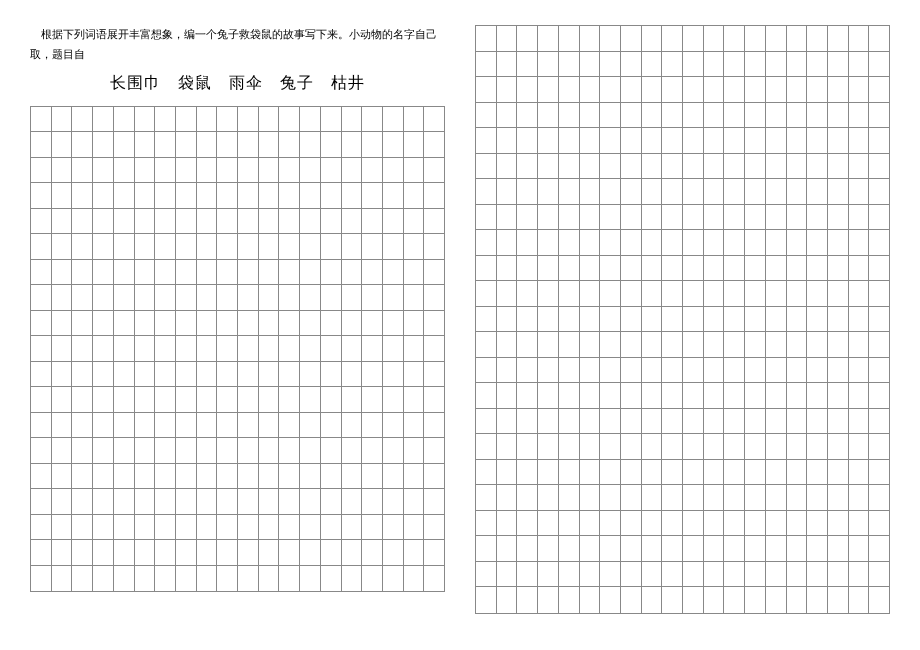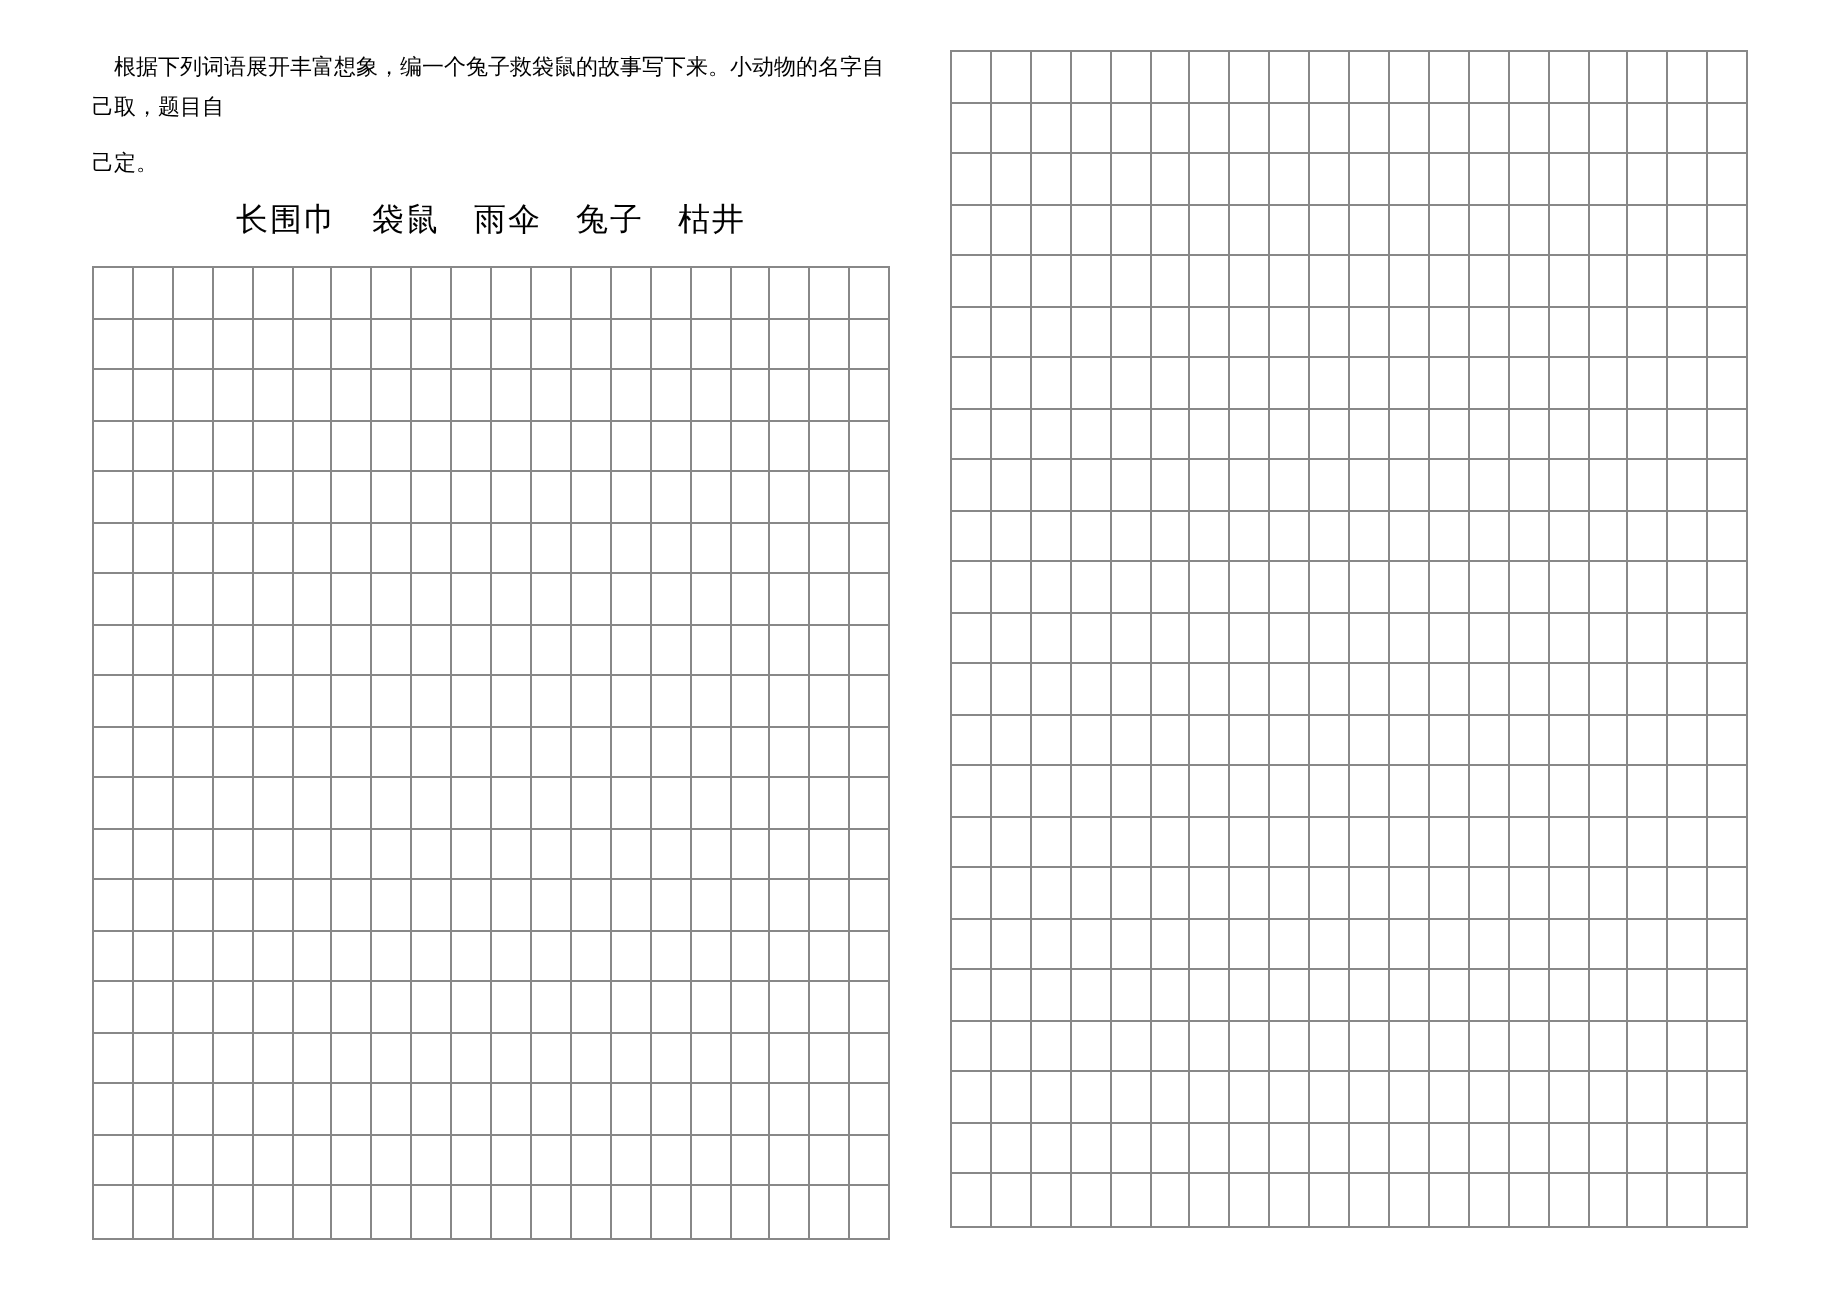--- a/index.html
+++ b/index.html
@@ -9,21 +9,21 @@
     }
     body {
       width: 920px;
       height: 650px;
       background: #ffffff;
       font-family: "SimSun", "宋体", serif;
       position: relative;
     }
     .page-container {
       display: flex;
-      padding: 25px 46px;
+      padding: 25px 30px;
       gap: 30px;
     }
     .left-column {
       flex: 1;
       display: flex;
       flex-direction: column;
     }
     .right-column {
       flex: 1;
       display: flex;
@@ -63,21 +63,20 @@
     .grid-cell:last-child {
       border-right: none;
     }
   </style>
 </head>
 <body>
 
 <div class="page-container">
   <div class="left-column">
     <div class="instruction-text">根据下列词语展开丰富想象，编一个兔子救袋鼠的故事写下来。小动物的名字自己取，题目自</div>
-    <div class="instruction-text" style="text-indent:0;">己定。</div>
     <div class="word-list">长围巾　袋鼠　雨伞　兔子　枯井</div>
     <div class="grid-sheet" id="grid-left">
         <div class="grid-row">
           <div class="grid-cell"></div>
           <div class="grid-cell"></div>
           <div class="grid-cell"></div>
           <div class="grid-cell"></div>
           <div class="grid-cell"></div>
           <div class="grid-cell"></div>
           <div class="grid-cell"></div>

